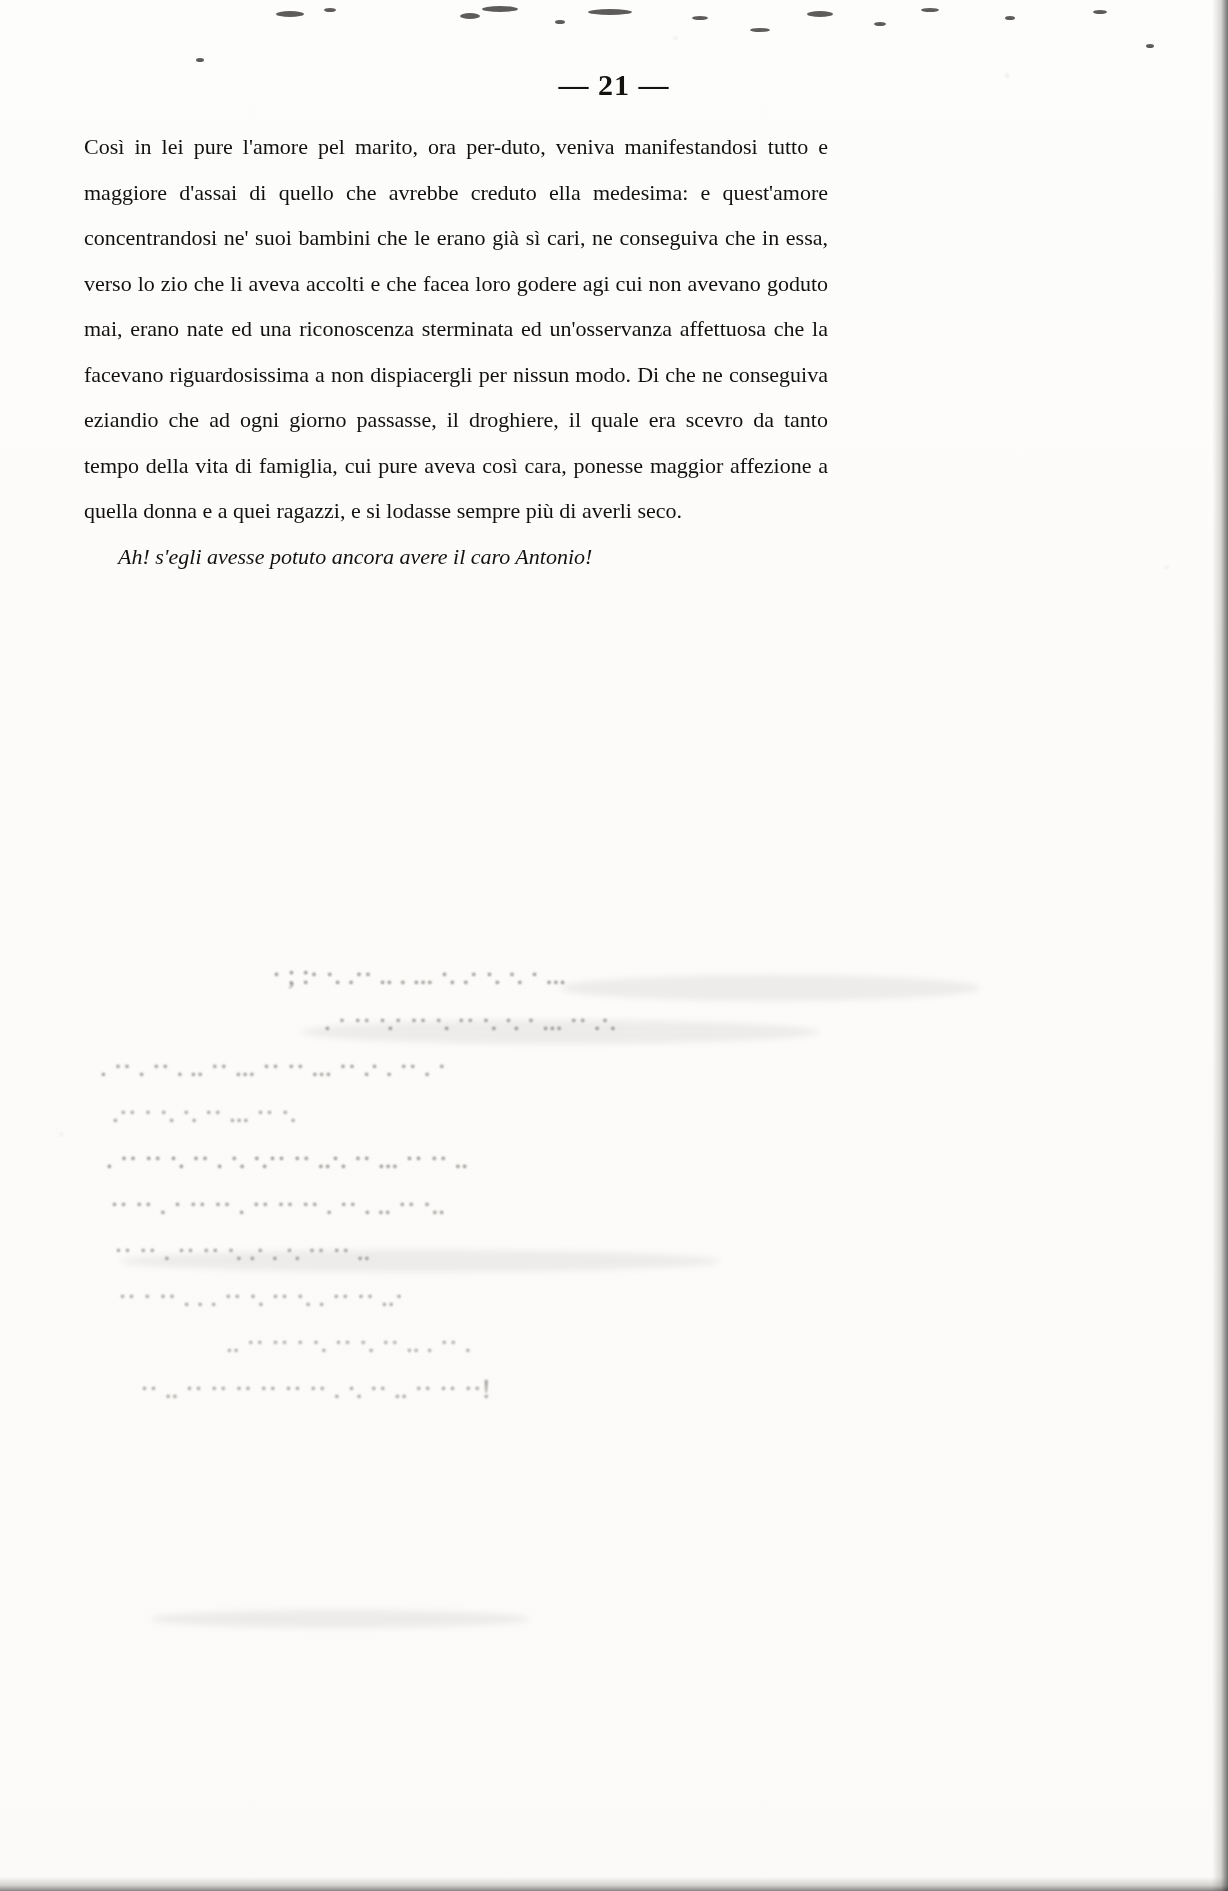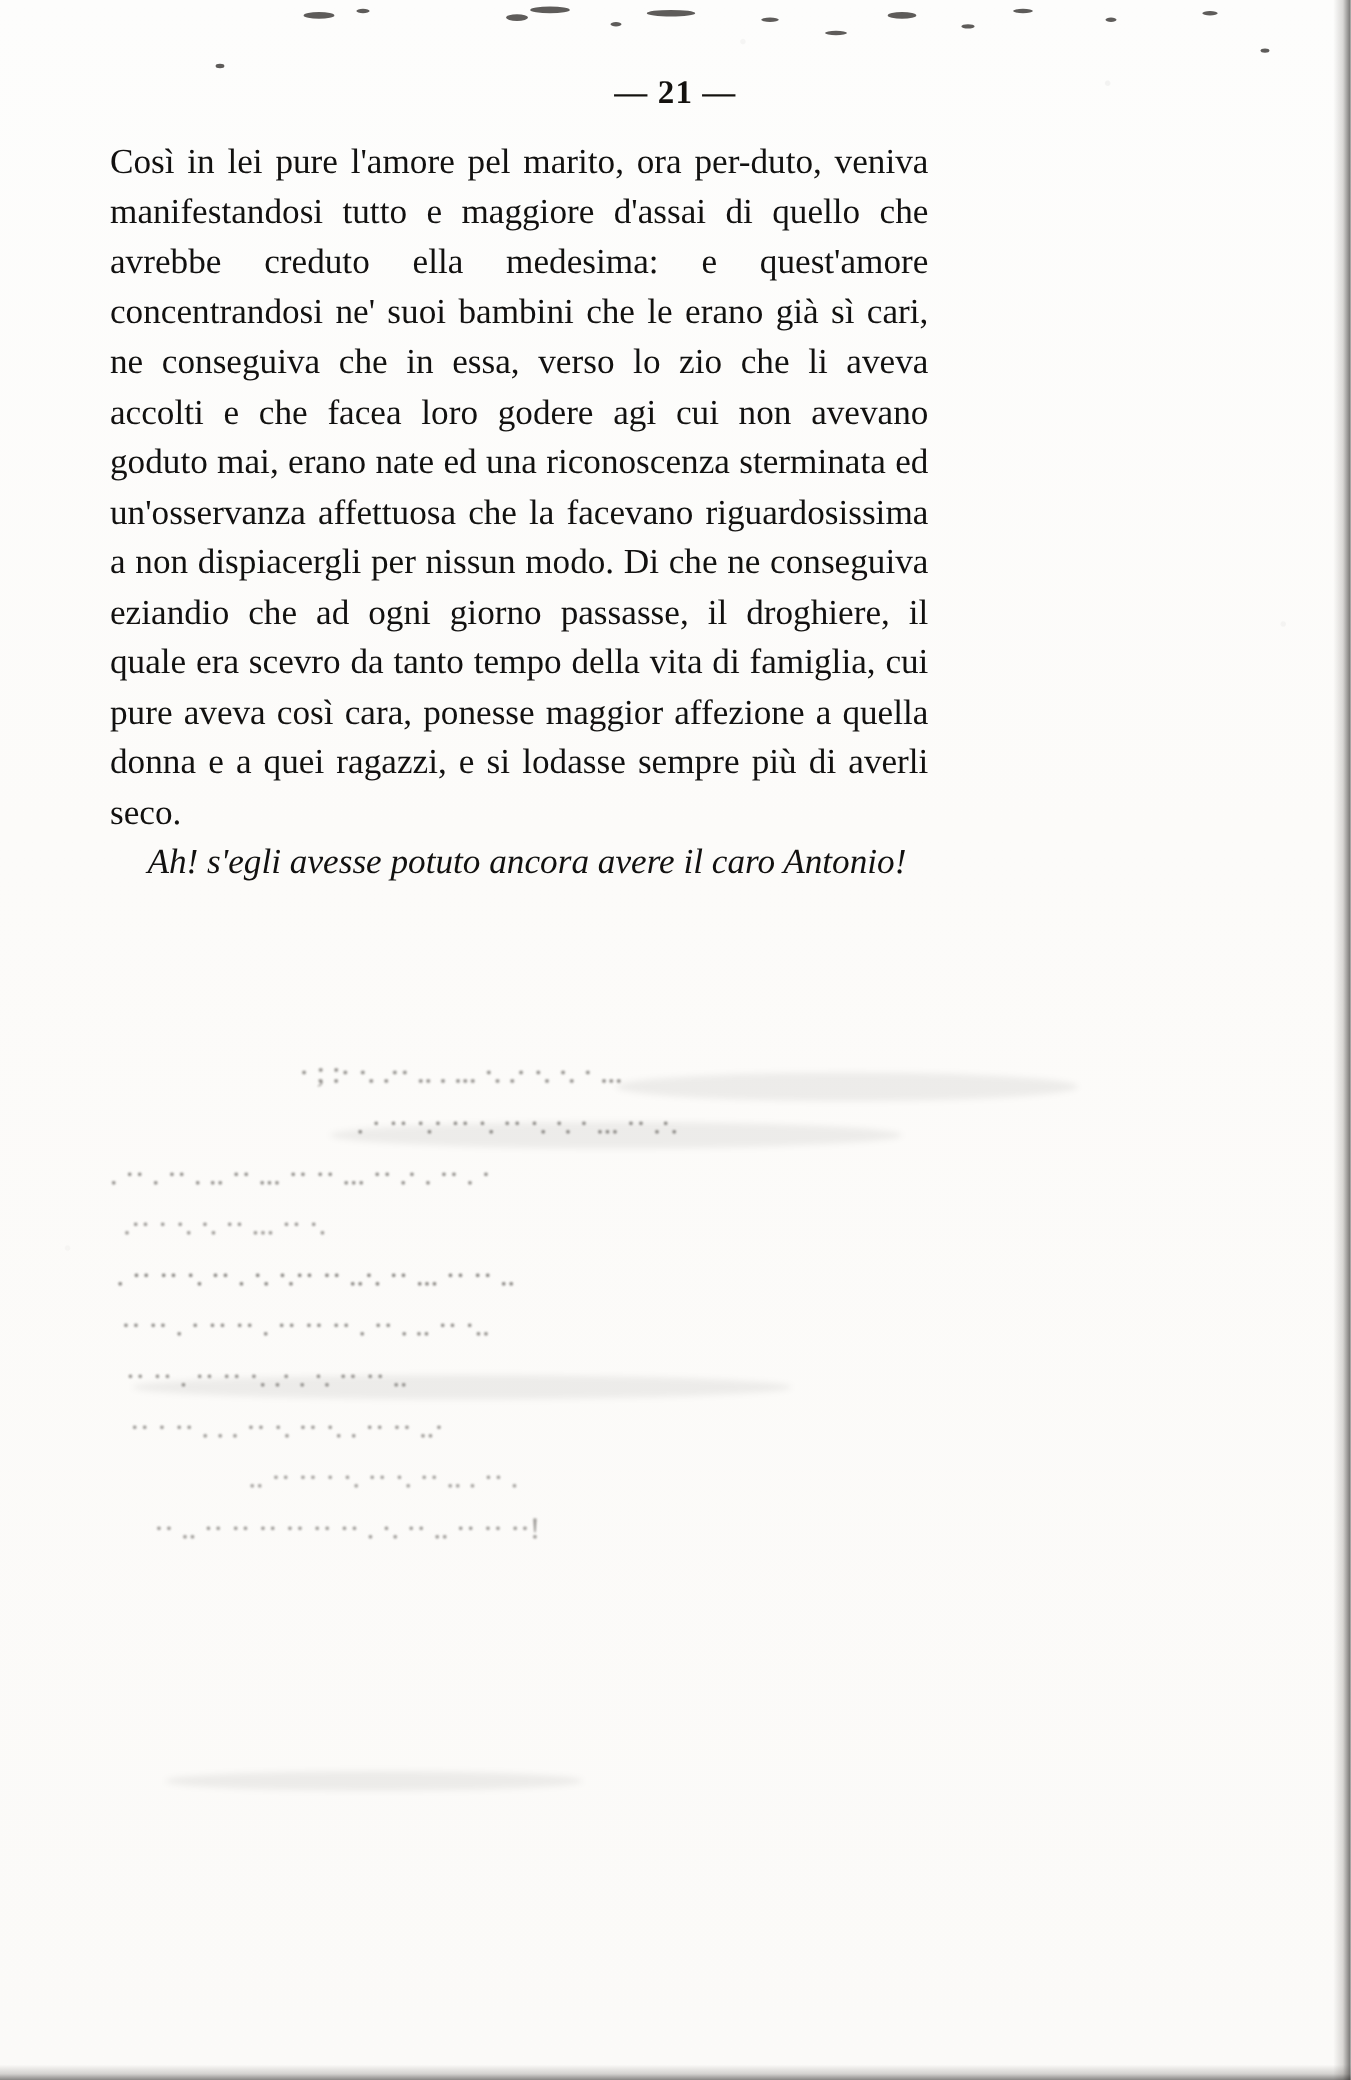--- a/index.html
+++ b/index.html
@@ -58,23 +58,23 @@
     font-size: 30px;
     font-weight: 700;
     letter-spacing: 1px;
     color: #14120f;
     font-family: "Liberation Serif", serif;
   }
 
   .text-block {
     position: absolute;
     top: 124px;
-    left: 100px;
+    left: 84px;
     width: 744px;
-    font-size: 32px;
+    font-size: 22px;
     line-height: 45.5px;
     color: #121110;
     text-align: justify;
     text-justify: inter-word;
     font-family: "Liberation Serif", serif;
   }
   .text-block p {
     margin: 0;
   }
   .text-block p.indent {

